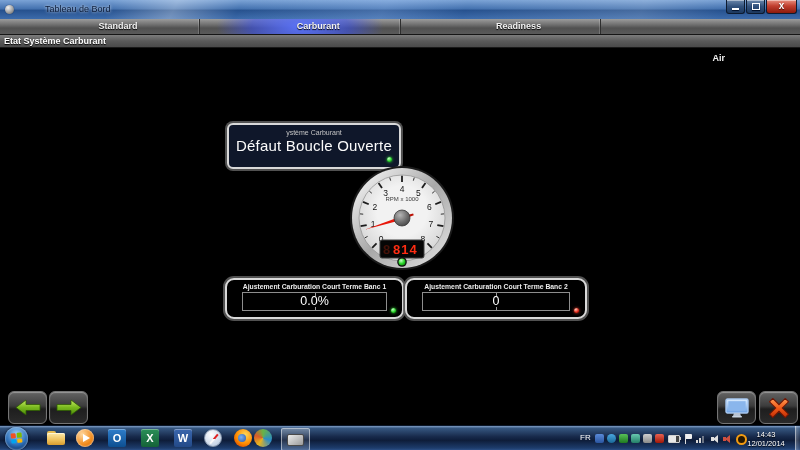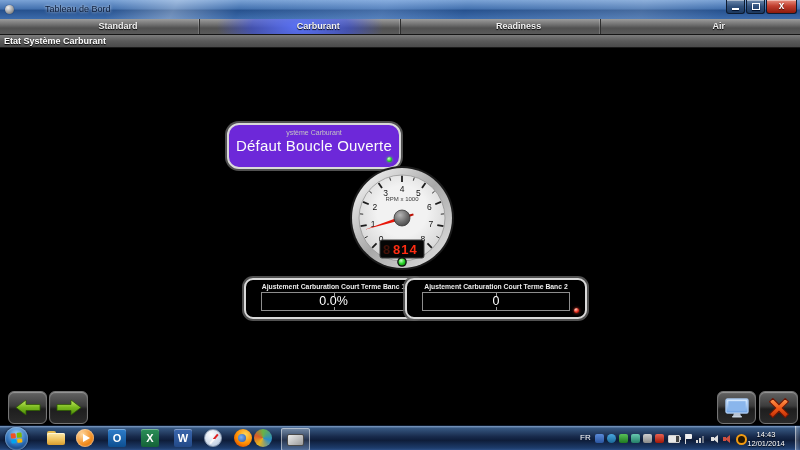--- a/index.html
+++ b/index.html
@@ -25,36 +25,36 @@
   .g-max{position:absolute;left:5px;top:3px;width:6px;height:5px;border:1px solid #fff;box-shadow:0 1px 1px #00102a;}
   .g-x{position:absolute;left:0;top:0;right:0;bottom:1px;color:#fff;font-size:10px;line-height:12px;text-align:center;
        font-weight:bold;text-shadow:0 1px 1px #3a0802;}
 
   
   .tabbar{position:absolute;left:0;top:19px;right:0;height:15px;display:flex;
     background:linear-gradient(180deg,#9c9c9c,#6d6d6d 40%,#515151 60%,#5a5a5a);
     border-bottom:1px solid #161616;}
   .tab{flex:1;position:relative;text-align:center;cursor:pointer;border-right:1px solid #2e2e2e;
        box-shadow:inset -1px 0 0 rgba(255,255,255,.18);}
-  .tab:last-child{border-right:none;box-shadow:none;}
+  .tab:last-child{border-right:none;box-shadow:none;margin-top:32px;}
   .tab .tlabel{position:relative;z-index:1;font-size:9px;font-weight:bold;color:#f2f2f2;line-height:15px;
        text-shadow:0 1px 1px #000;padding-left:37px;}
   .tab.active::before{content:"";position:absolute;inset:0;
     background:radial-gradient(ellipse 58% 300% at 50% 52%, rgba(90,115,255,.95), rgba(55,80,245,.55) 42%, rgba(40,60,220,0) 72%);}
 
   
   .subbar{position:absolute;left:0;top:35px;right:0;height:13px;
     background:linear-gradient(180deg,#7d7d7d,#5a5a5a 50%,#4a4a4a);
     border-bottom:1px solid #191919;font-size:9px;font-weight:bold;color:#fff;line-height:13px;
     padding-left:4px;text-shadow:0 1px 1px #000;box-sizing:border-box;}
 
   .content{position:absolute;left:0;top:48px;right:0;bottom:25px;background:#000;}
 
   
-  .sbox{position:absolute;height:42px;background:#6d28d9;border:2px solid #d9d9d9;border-radius:12px;
+  .sbox{position:absolute;height:42px;background:#0f172a;border:2px solid #d9d9d9;border-radius:6px;
         box-shadow:0 0 0 2px rgba(95,95,95,.85);text-align:center;}
   .sbox .lbl{font-size:7px;color:#c4c4c4;margin-top:4px;}
   .sbox .val{font-size:15px;color:#fbfbfb;margin-top:1px;letter-spacing:.2px;}
   .led{position:absolute;width:5px;height:5px;border-radius:50%;}
   .led-green{background:radial-gradient(circle at 35% 30%,#c4ffc4,#2ad82a 55%,#0c7a0c);box-shadow:0 0 3px rgba(60,255,60,.9);}
   .led-red{background:radial-gradient(circle at 35% 30%,#ffc4b4,#e83020 55%,#8a0f06);box-shadow:0 0 3px rgba(255,70,50,.9);}
   .sbox .led{right:7px;bottom:5px;}
 
   
   .tbox{position:absolute;height:37px;background:#000;border:2px solid #d9d9d9;border-radius:9px;
@@ -254,21 +254,21 @@
     <text class="digital" x="46" y="91" fill="#ff2d12">814</text>
     <g id="needle" transform="rotate(252.4725 55 55)">
       <polygon points="55,16.5 56.8,55 53.2,55" fill="#e8170a"></polygon>
       <polygon points="53.4,55 56.6,55 56,67 54,67" fill="#bc1206"></polygon>
     </g>
     <circle cx="55" cy="55" r="8" fill="url(#hubGrad)" stroke="#383838" stroke-width="0.8"></circle>
     <circle cx="55" cy="99" r="4.8" fill="#0d0d0d"></circle>
     <circle cx="55" cy="99" r="3.5" fill="url(#ledGrad)"></circle>
   </svg>
 
-  <div class="tbox" style="left:225px;top:278px;width:175px;margin-left:19px;">
+  <div class="tbox" style="left:225px;top:278px;width:175px;">
     <div class="lbl">Ajustement Carburation Court Terme Banc 1</div>
     <div class="bar">
       <div class="bval">0.0%</div>
     </div>
     <div class="led led-green"></div>
   </div>
   <div class="tbox" style="left:405px;top:278px;width:178px;">
     <div class="lbl">Ajustement Carburation Court Terme Banc 2</div>
     <div class="bar">
       <div class="bval">0</div>

